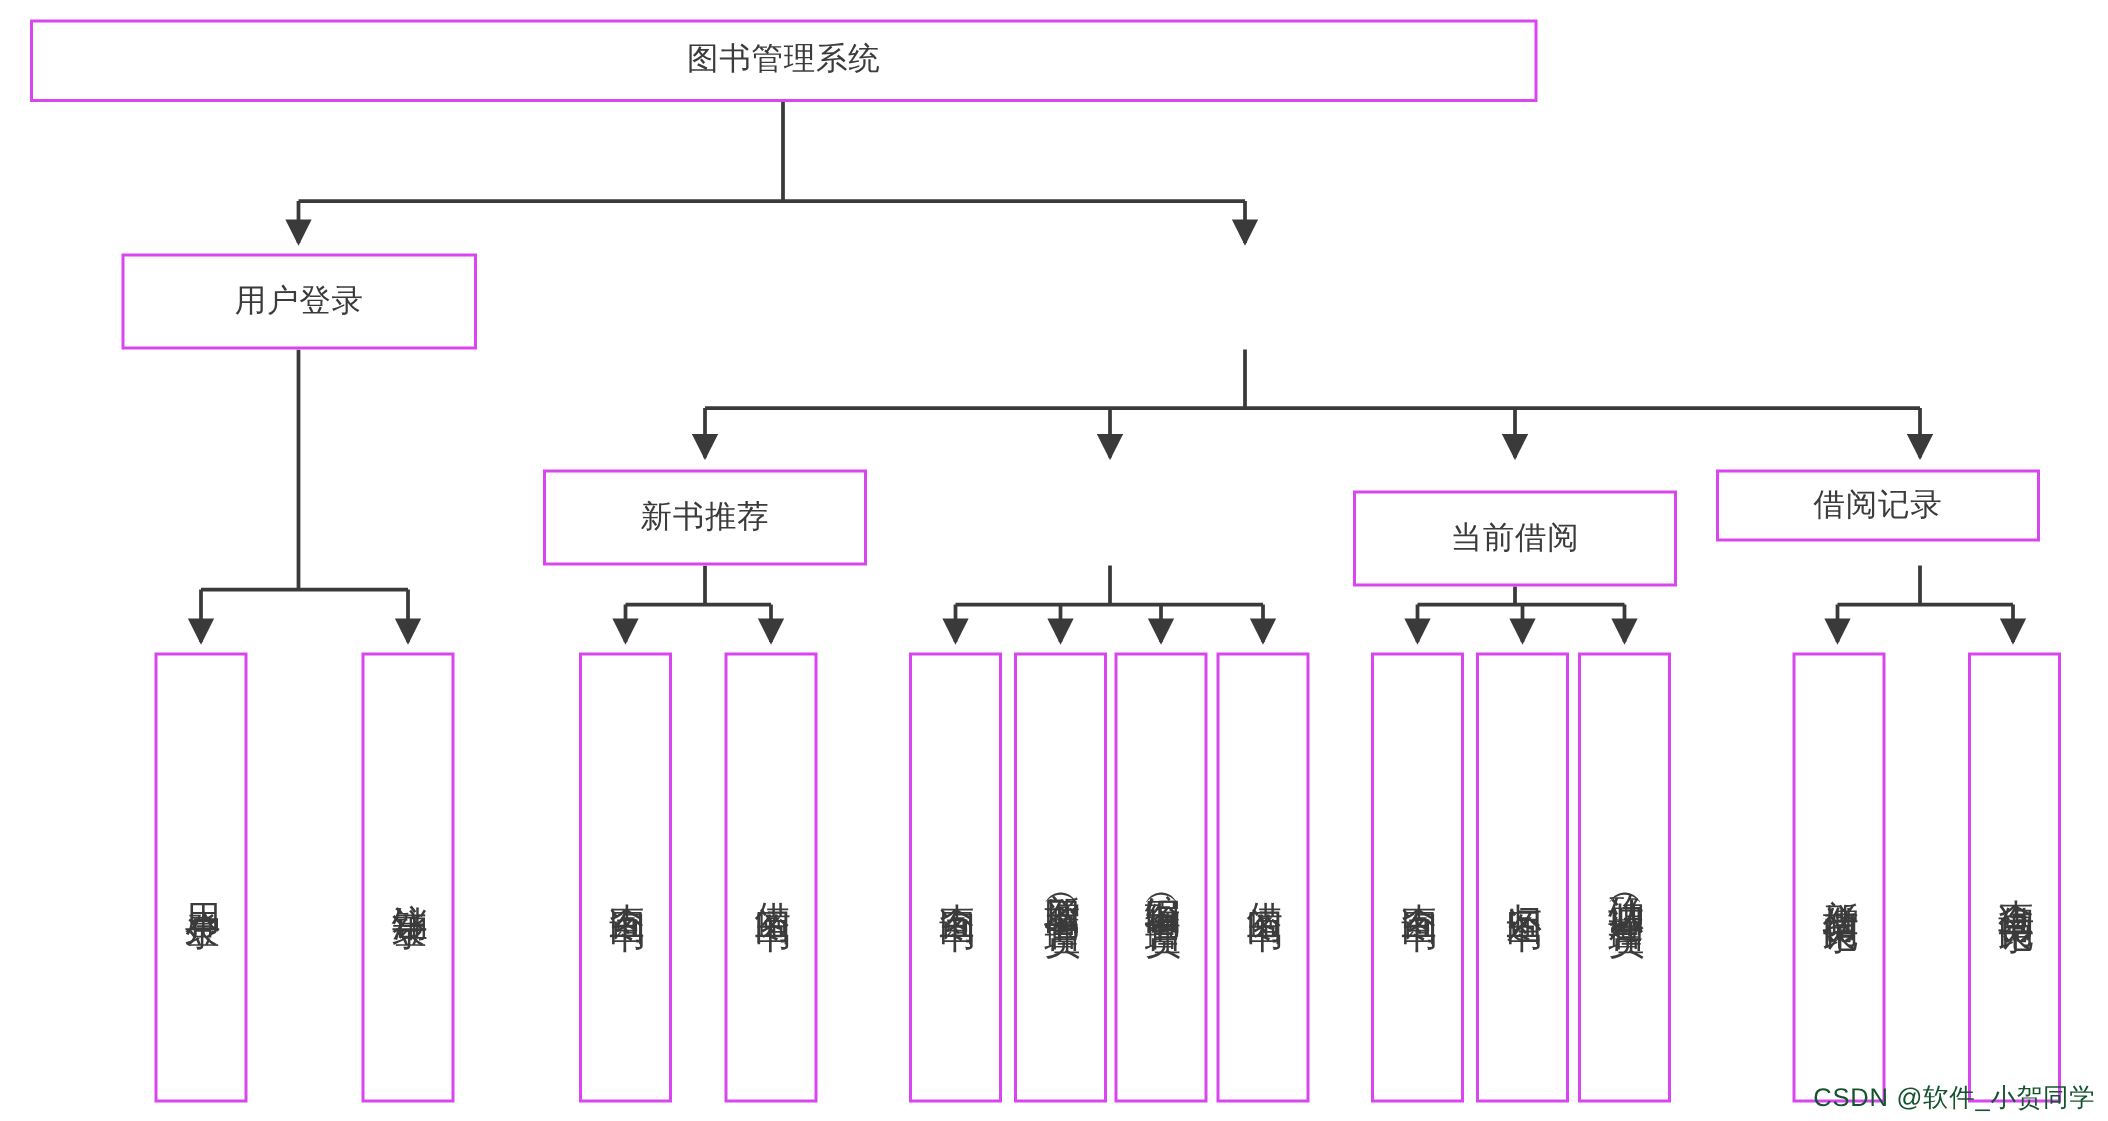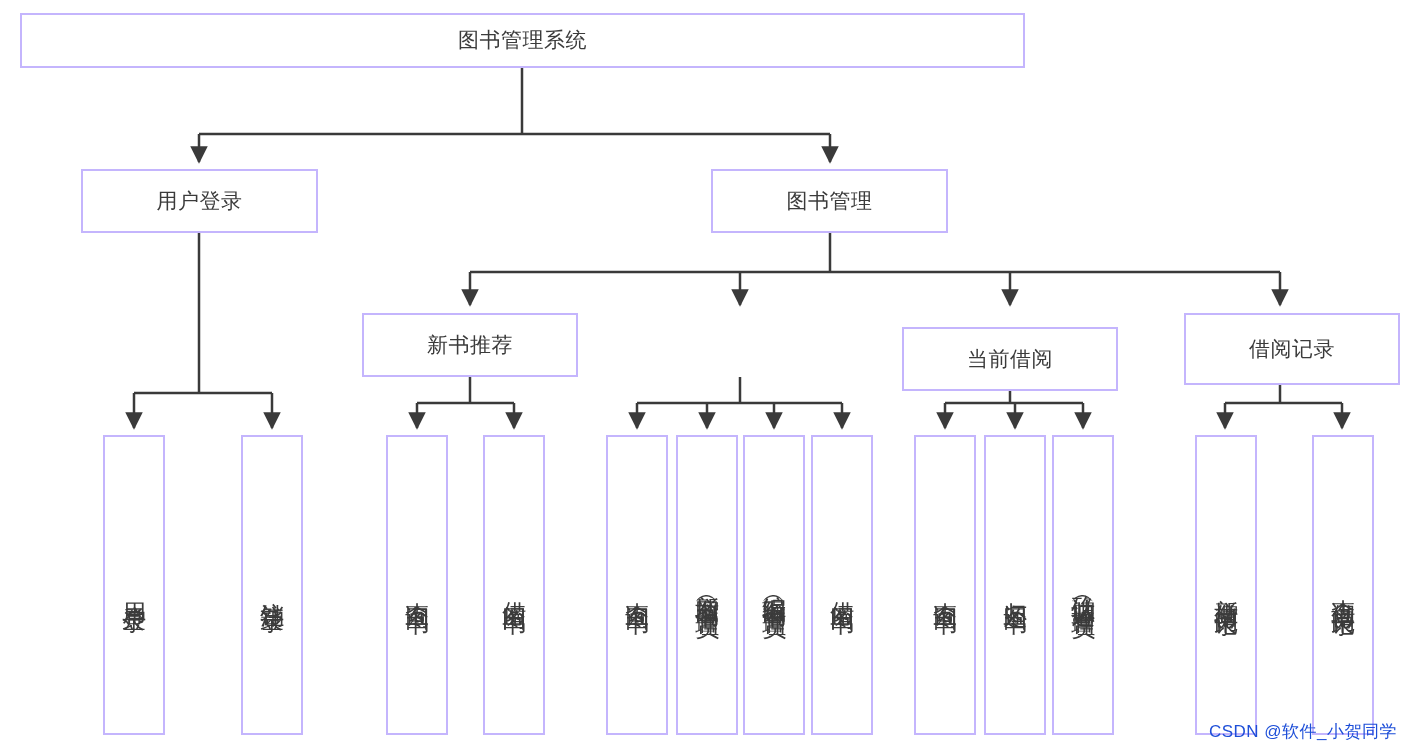--- a/index.html
+++ b/index.html
@@ -21,21 +21,21 @@
     position: absolute;
     left: 0;
     top: 0;
     width: 1405px;
     height: 747px;
   }
   .node {
     position: absolute;
     box-sizing: border-box;
     background: #ffffff;
-    border: 2px solid #c4b5fd;
+    border: 2px solid #d946ef;
     display: flex;
     align-items: center;
     justify-content: center;
     color: #3b3b3b;
   }
   .node .label {
     color: #3b3b3b;
     line-height: 1.18;
     text-align: center;
     letter-spacing: 0.5px;
@@ -62,21 +62,21 @@
   .node.vert.centered .label {
     display: flex;
     align-items: center;
     justify-content: center;
   }
   #watermark {
     position: absolute;
     right: 8px;
     bottom: 4px;
     font-size: 17px;
-    color: #1d4ed8;
+    color: #14532d;
     letter-spacing: 0.5px;
     white-space: nowrap;
     pointer-events: none;
   }
 </style>
 </head>
 <body>
 
 <div id="canvas">
 
@@ -130,31 +130,28 @@
     </g>
   </svg>
 
   <div class="node horiz" style="left:20px; top:13px; width:1005px; height:55px;">
     <span class="label">图书管理系统</span>
   </div>
 
   <div class="node horiz" style="left:81px; top:169px; width:237px; height:64px;">
     <span class="label">用户登录</span>
   </div>
-  <div class="node horiz" style="left:711px; top:169px; width:237px; height:64px;">
-    <span class="label">图书管理</span>
-  </div>
 
   <div class="node horiz" style="left:362px; top:313px; width:216px; height:64px;">
     <span class="label">新书推荐</span>
   </div>
   <div class="node horiz" style="left:902px; top:327px; width:216px; height:64px;">
     <span class="label">当前借阅</span>
   </div>
-  <div class="node horiz" style="left:1184px; top:313px; width:216px; height:72px;">
+  <div class="node horiz" style="left:1144px; top:313px; width:216px; height:48px;">
     <span class="label">借阅记录</span>
   </div>
 
   <div class="node vert centered" style="left:103px; top:435px; width:62px; height:300px;">
     <span class="label">用户登录</span>
   </div>
   <div class="node vert centered" style="left:241px; top:435px; width:62px; height:300px;">
     <span class="label">注销登录</span>
   </div>
 

